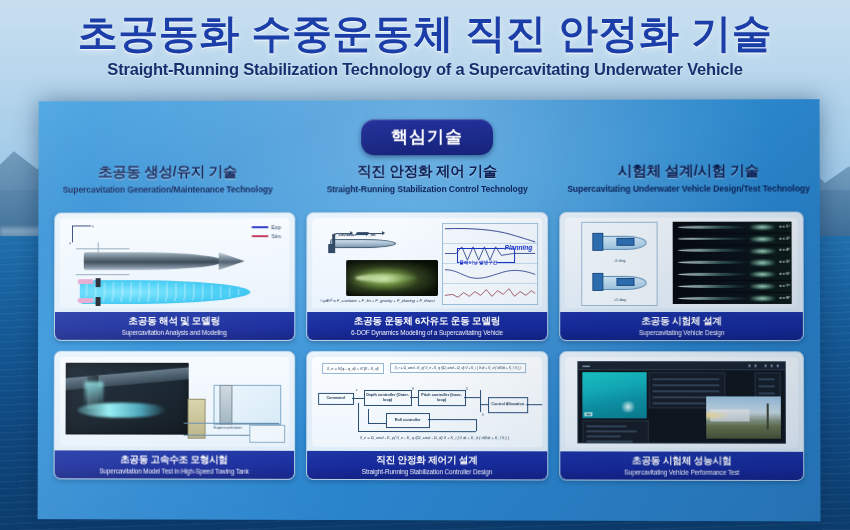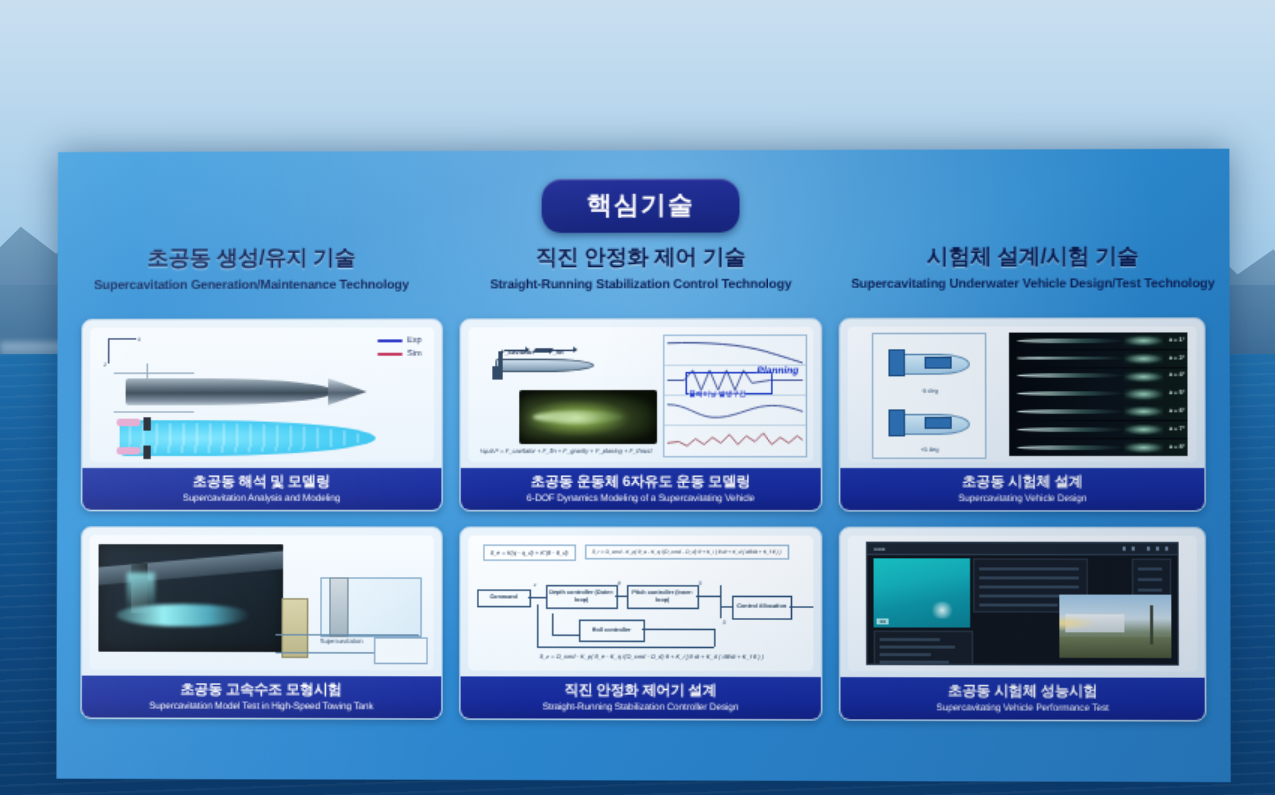--- a/index.html
+++ b/index.html
@@ -228,20 +228,24 @@
 
   <div class="bg">
     <div class="sky"></div>
     <div class="mountain"></div>
     <div class="mountain2"></div>
     <div class="shore"></div>
     <div class="sea"></div>
     <div class="glare"></div>
   </div>
 
+  <div class="title-wrap">
+    <h1 class="title-ko">초공동화 수중운동체 직진 안정화 기술</h1>
+    <p class="title-en">Straight-Running Stabilization Technology of a Supercavitating Underwater Vehicle</p>
+  </div>
 
   <div class="board">
     <div class="board-inner">
 
       <div class="badge">핵심기술</div>
 
       <div class="cols">
         <div class="col">
           <div class="col-ko">초공동 생성/유지 기술</div>
           <div class="col-en">Supercavitation Generation/Maintenance Technology</div>

